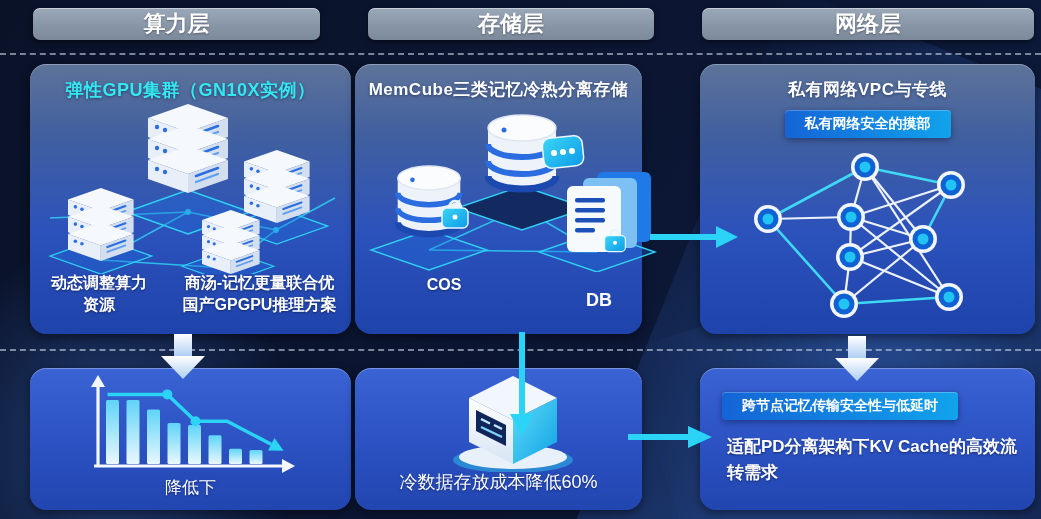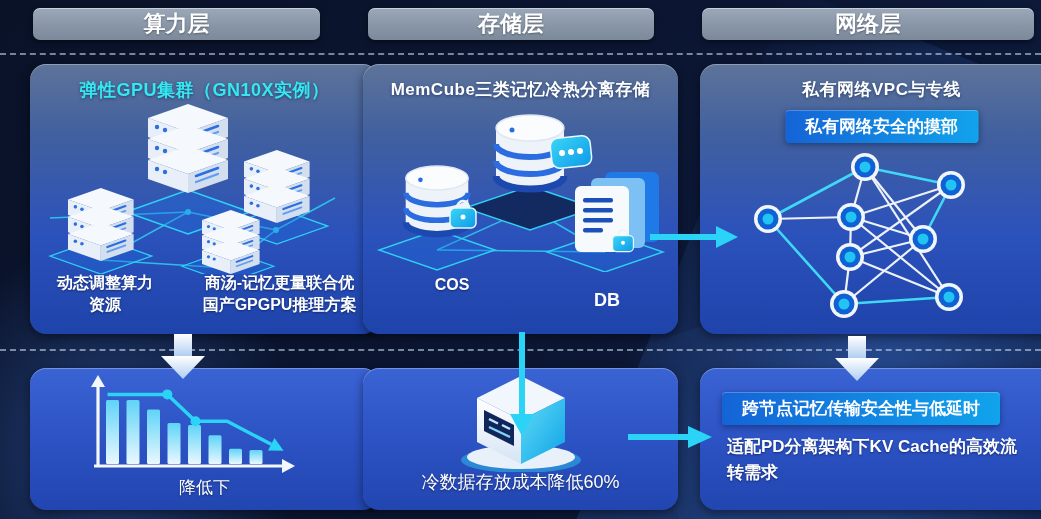--- a/index.html
+++ b/index.html
@@ -20,42 +20,42 @@
 
   .hdr{position:absolute;top:8px;height:32px;z-index:2;border-radius:7px;
     background:linear-gradient(180deg,#9aa8b8 0%,#8794a6 60%,#7b899b 100%);
     box-shadow:inset 0 1px 0 rgba(255,255,255,.45),0 2px 5px rgba(0,0,0,.5);
     display:flex;align-items:center;justify-content:center;
     font-size:22px;font-weight:bold;color:#ffffff;text-shadow:0 1px 2px rgba(0,0,0,.35);}
   .hdr1{left:33px;width:287px;} .hdr2{left:368px;width:286px;} .hdr3{left:702px;width:332px;}
 
   .card{position:absolute;border-radius:16px;z-index:2;
     background:linear-gradient(180deg,#5d7399 0%,#41609f 26%,#2c52bb 62%,#1e43ab 100%);
-    box-shadow:inset 0 1px 0 rgba(255,255,255,.30),0 3px 10px rgba(0,0,0,.45);padding-left:28px;}
+    box-shadow:inset 0 1px 0 rgba(255,255,255,.30),0 3px 10px rgba(0,0,0,.45);}
   .card.bottom{background:linear-gradient(180deg,#3a63d4 0%,#2b51c2 55%,#2246b0 100%);}
-  .c1{left:30px;width:321px;} .c2{left:363px;width:287px;} .c3{left:700px;width:335px;}
+  .c1{left:30px;width:321px;} .c2{left:355px;width:287px;} .c3{left:700px;width:335px;}
   .top{top:64px;height:270px;} .bottom{top:368px;height:142px;}
 
   .card-title{position:absolute;top:14px;left:0;width:100%;text-align:center;
     font-size:17px;font-weight:bold;color:#ffffff;letter-spacing:.5px;text-shadow:0 1px 3px rgba(0,20,60,.5);}
   .card-title.cyan{color:#35e8f0;font-size:18px;}
 
   .illus{position:absolute;left:0;z-index:2;}
 
   .labels-row{position:absolute;left:0;top:208px;width:100%;display:flex;z-index:3;}
   .lbl{font-size:16px;font-weight:600;text-align:center;line-height:1.35;text-shadow:0 1px 2px rgba(0,10,40,.5);}
   .lbl-a{width:43%;} .lbl-b{width:57%;}
 
   .cos-label{position:absolute;left:4px;top:210px;width:170px;}
   .db-label{position:absolute;left:192px;top:226px;width:104px;font-size:18px;font-weight:bold;text-align:center;}
 
   .banner{display:inline-block;padding:5px 20px;border-radius:4px;white-space:nowrap;
     background:linear-gradient(90deg,#1464d6 0%,#11a3ec 100%);
     box-shadow:0 2px 6px rgba(0,10,40,.4),inset 0 1px 0 rgba(255,255,255,.25);
-    font-size:17px;font-weight:bold;color:#fff;}
+    font-size:14px;font-weight:bold;color:#fff;}
   .net-banner{position:absolute;top:46px;left:50%;transform:translateX(-50%);z-index:3;}
   .kv-banner{position:absolute;top:24px;left:22px;z-index:3;}
   .kv-text{position:absolute;top:66px;left:27px;width:296px;font-size:17px;font-weight:600;
     line-height:1.55;text-align:left;z-index:3;text-shadow:0 1px 2px rgba(0,10,40,.5);}
 
   .icon-label{position:absolute;left:0;width:100%;text-align:center;font-weight:normal;
     text-shadow:0 1px 2px rgba(0,10,40,.5);z-index:3;}
   .chart-label{top:108px;font-size:17px;}
   .cold-label{top:102px;font-size:18px;}
 

